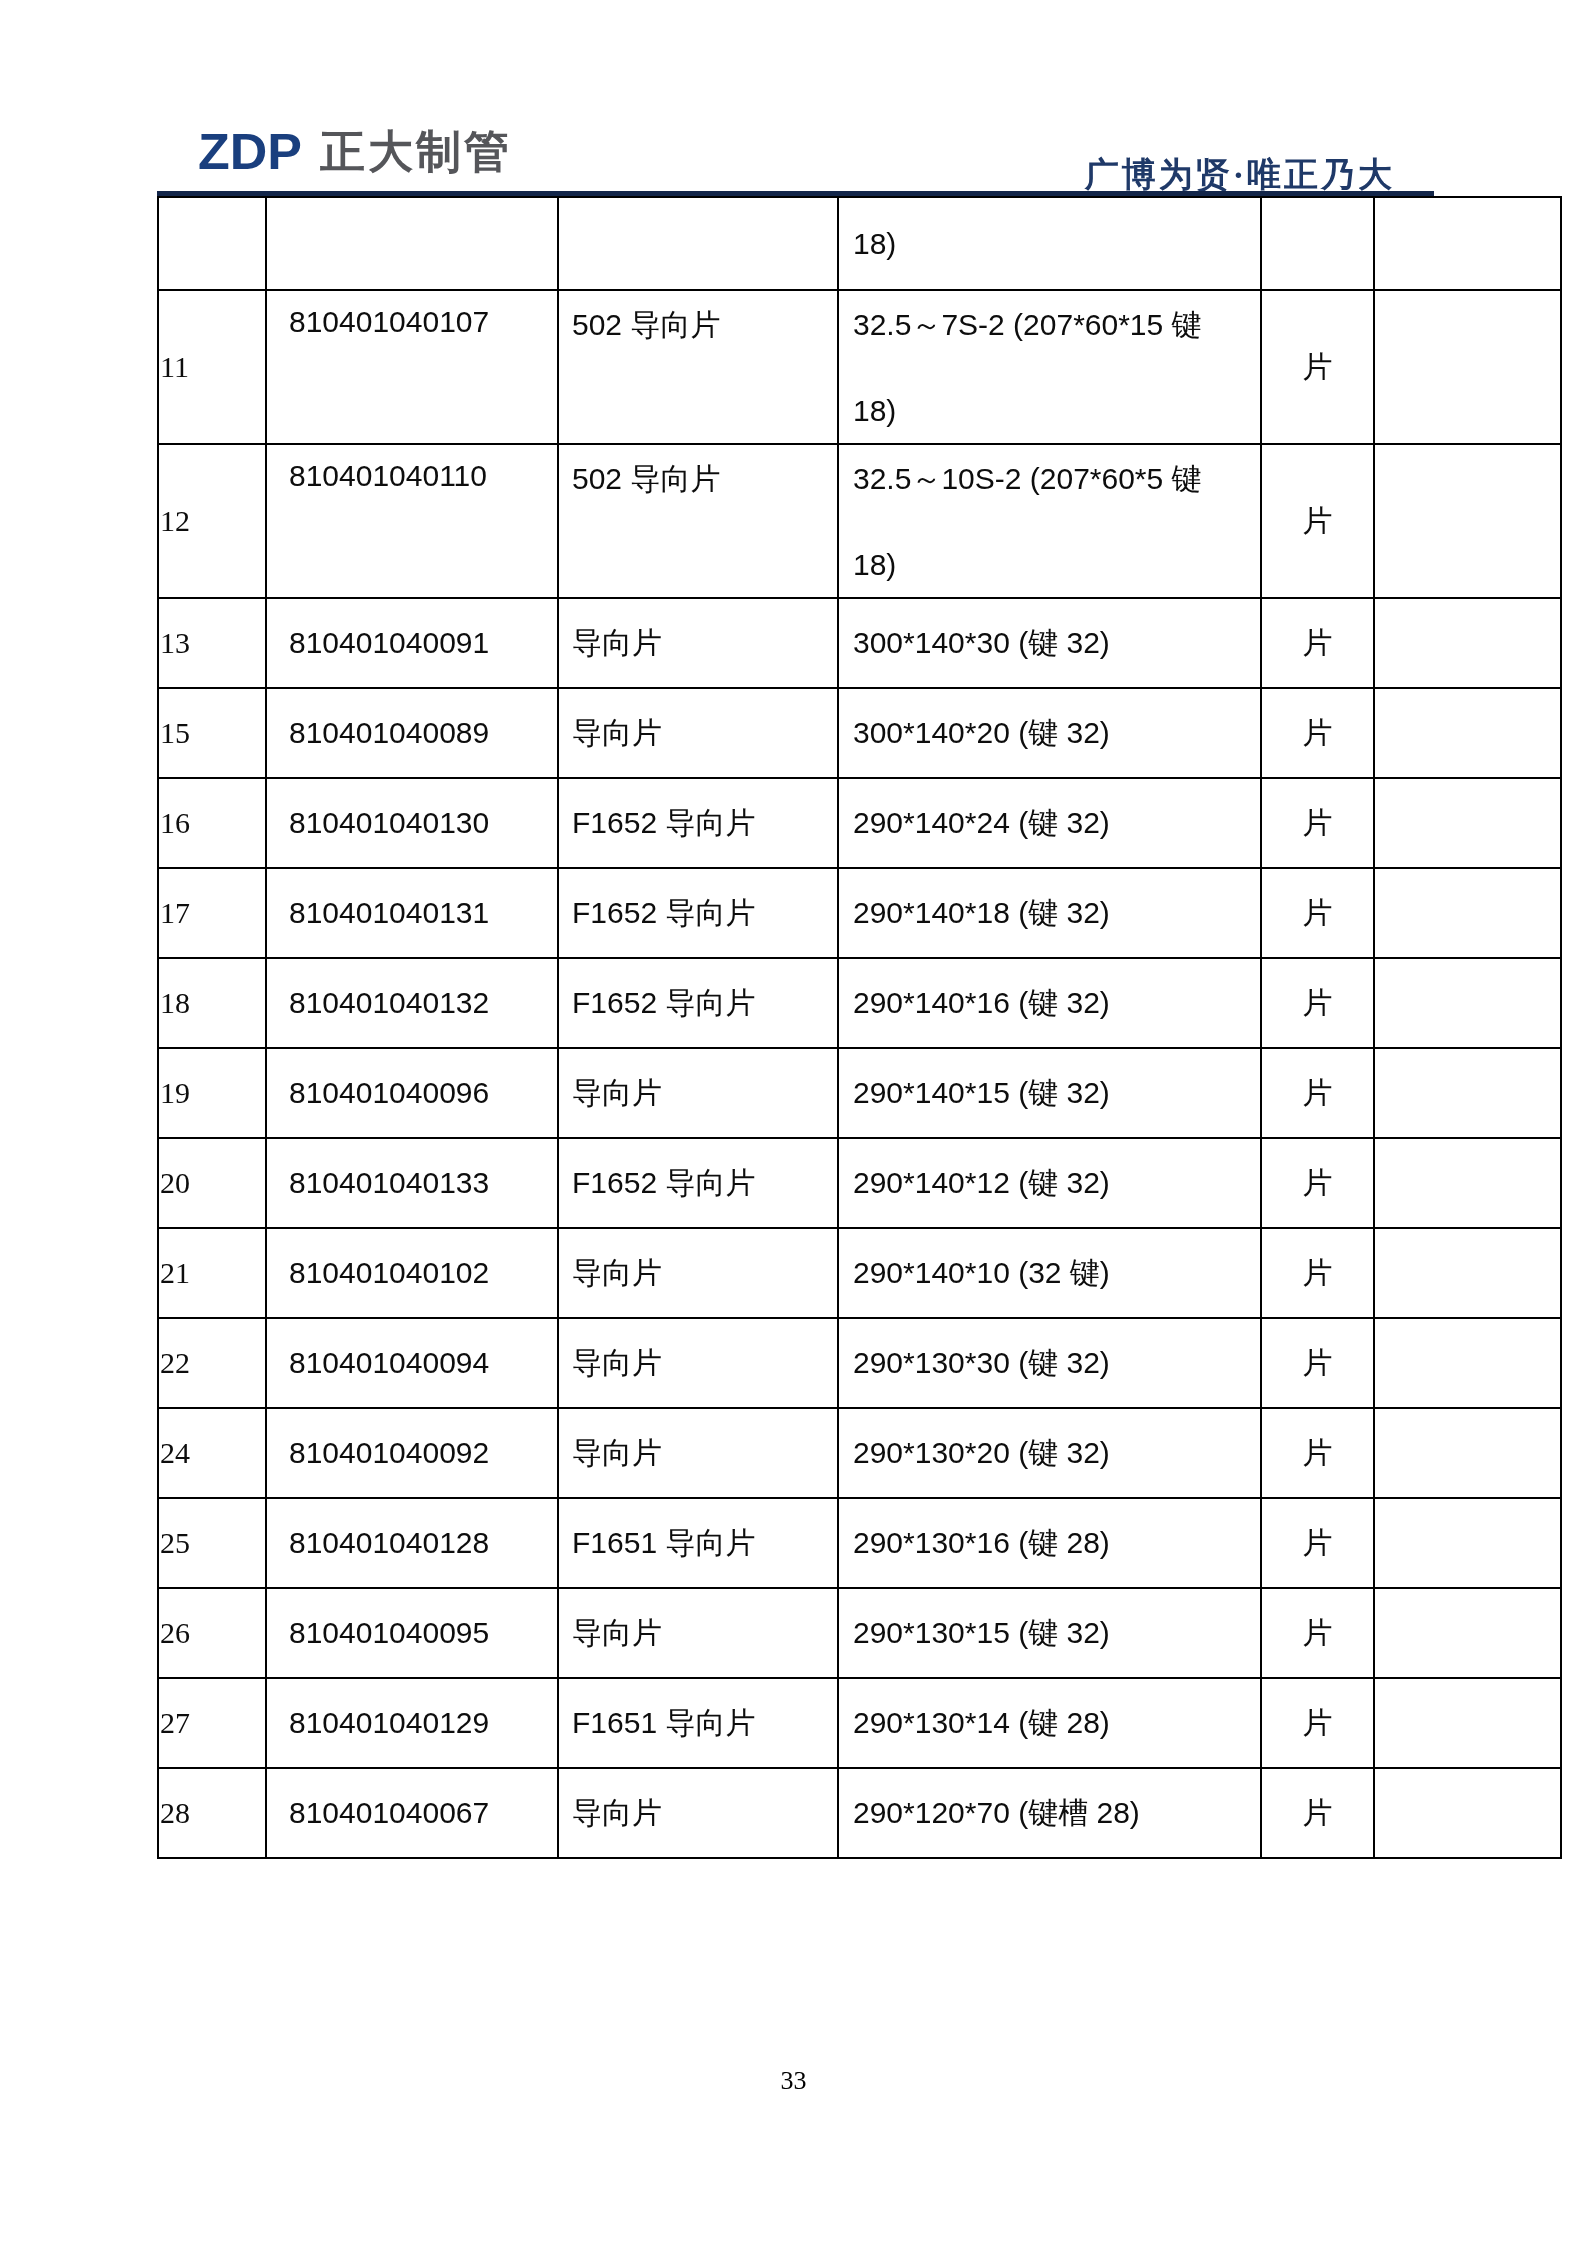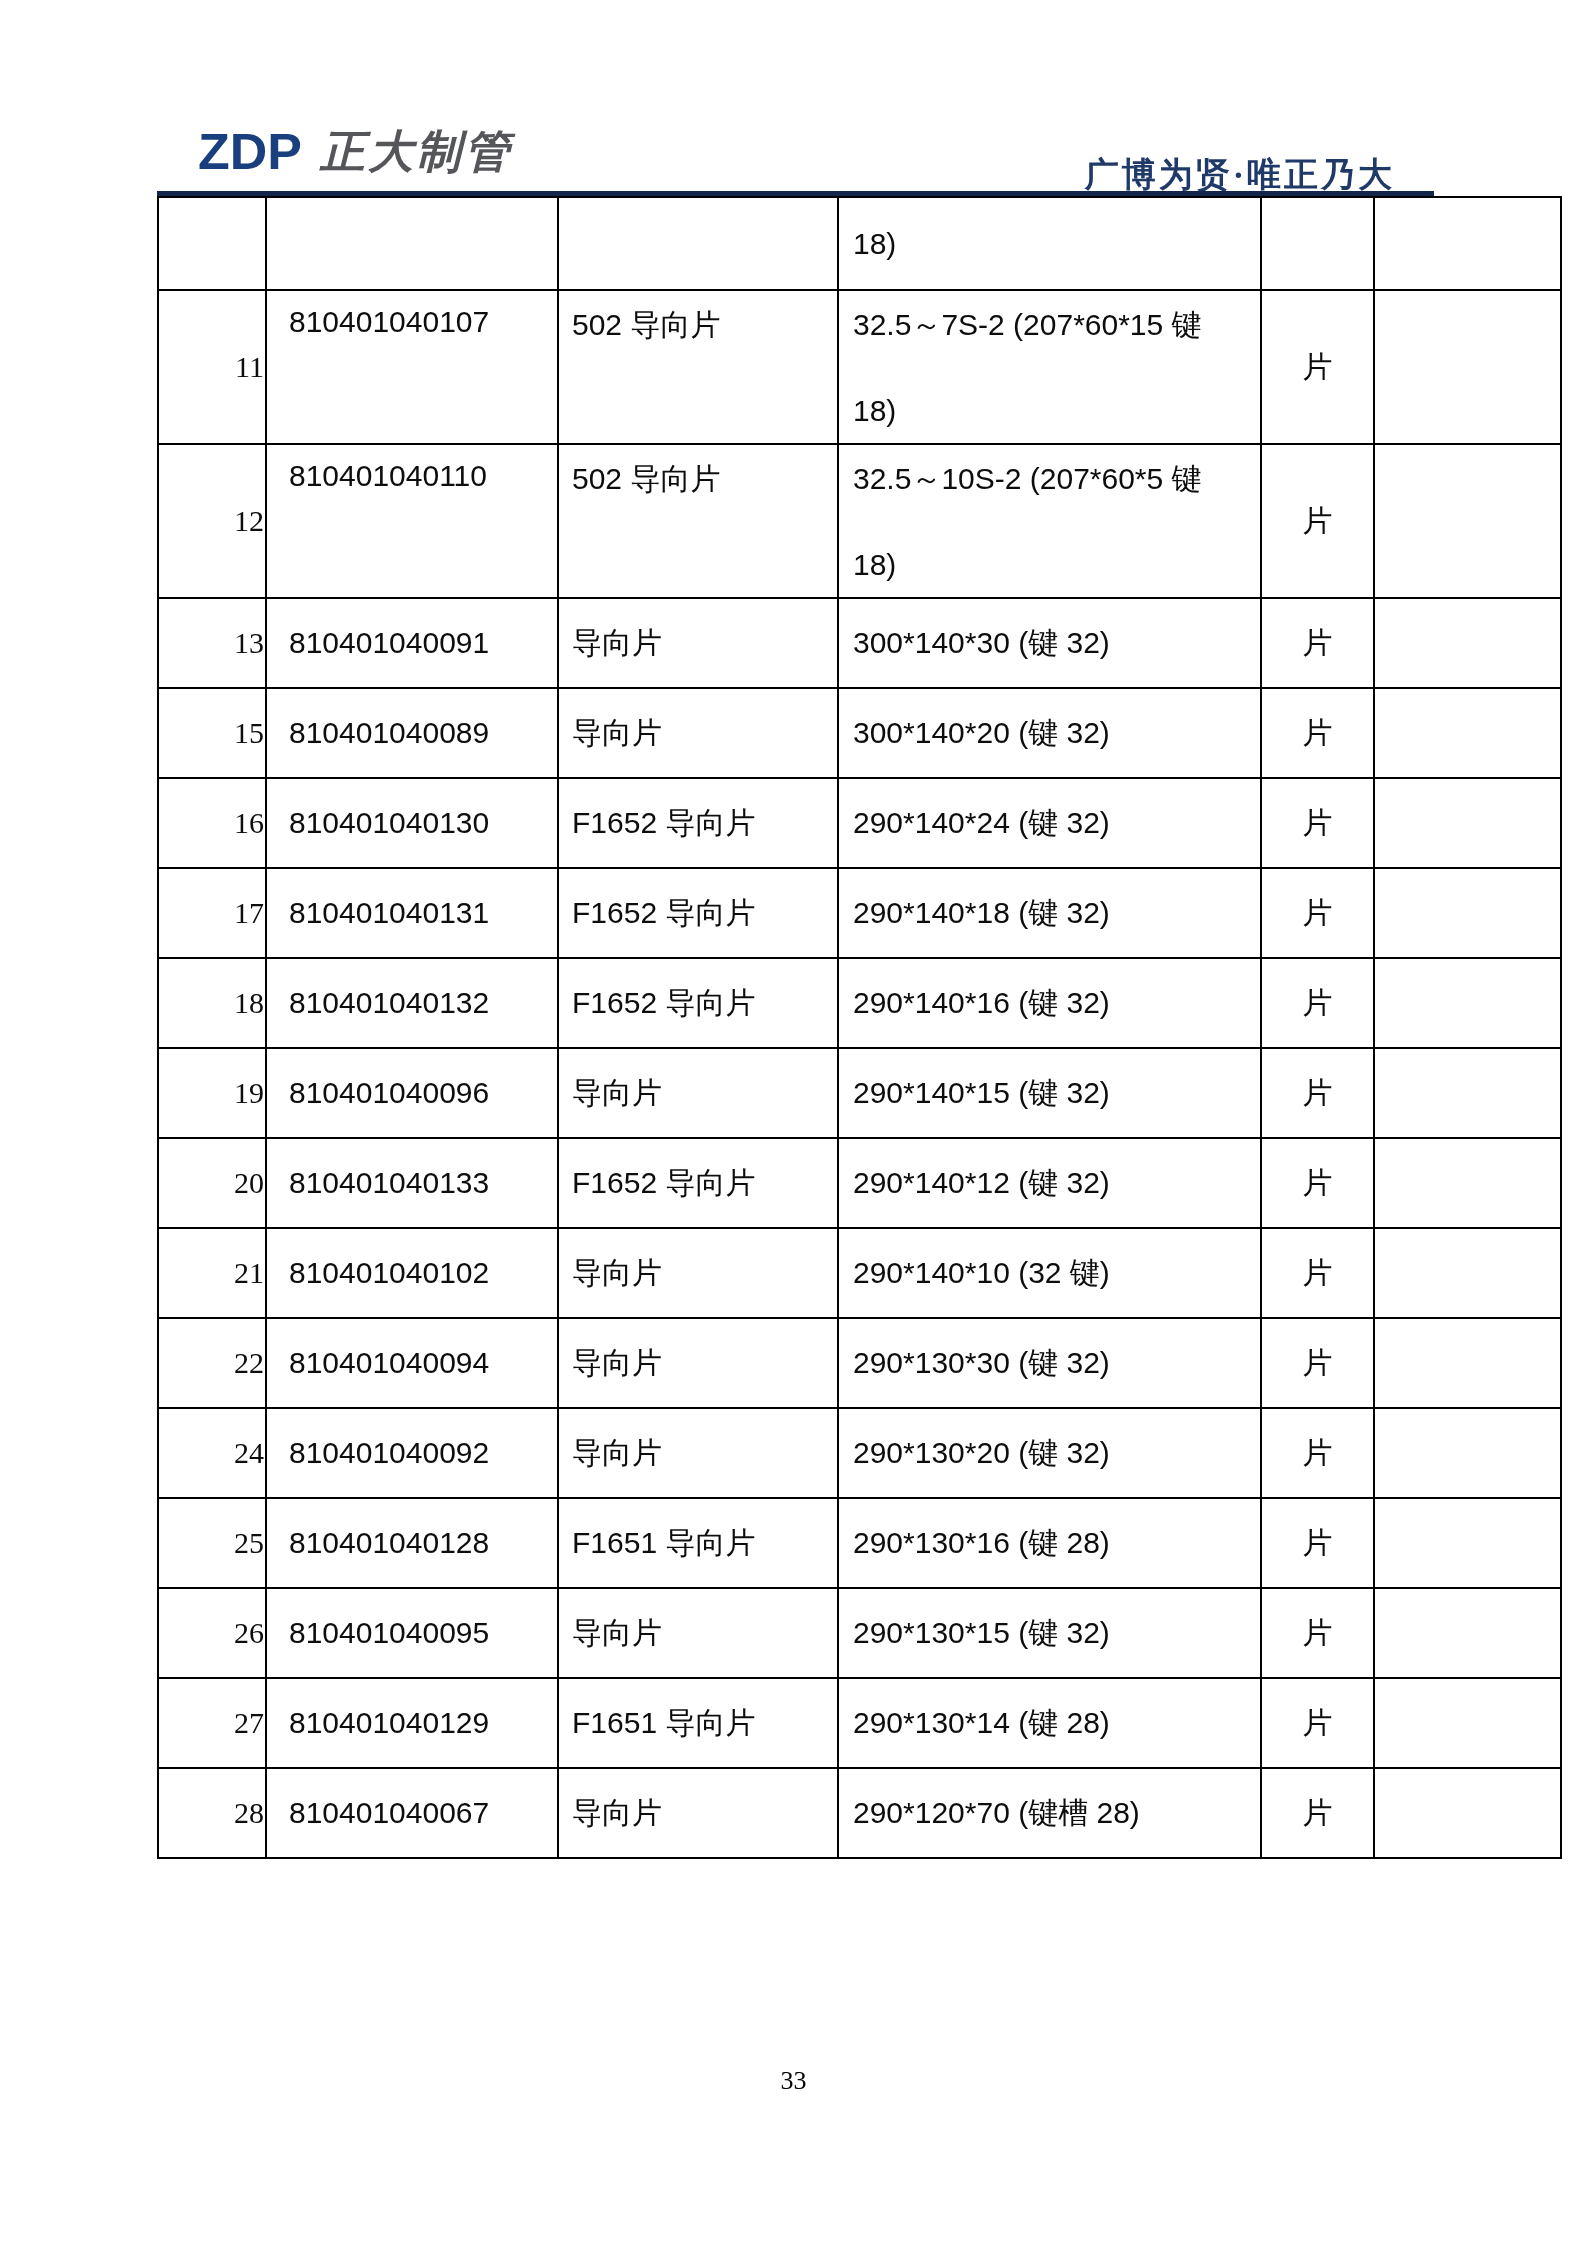--- a/index.html
+++ b/index.html
@@ -18,21 +18,20 @@
   }
   .logo-zdp {
     font-family:"Liberation Sans", sans-serif;
     font-weight:900; font-size:52px; letter-spacing:0px;
     color:#1a3f7e; transform:scaleY(0.95);
   }
   .logo-cn {
     font-family:"Liberation Sans", sans-serif;
     font-weight:800; font-size:45px; letter-spacing:3px;
     color:#55565a;
-    font-style:italic;
   }
   .motto {
     position:absolute; top:136px; right:192px;
     font-family:"Liberation Serif", serif;
     font-weight:600; font-size:34px; letter-spacing:3px;
     color:#1f3968; white-space:nowrap;margin-top:16px;
   }
   .header-rule {
     position:absolute; left:157px; top:191px;
     width:1277px; height:6px; background:#13264a;
@@ -45,21 +44,21 @@
   }
   table.parts td {
     border:2px solid #000;
     font-size:30px; color:#0d0d0d;
     vertical-align:middle;
     overflow:hidden; white-space:nowrap;
   }
   tr.carry  { height:93px; }
   tr.tall   { height:154px; }
   tr.short  { height:90px; }
-  .num-cell  { text-align:right; font-family:"Liberation Serif", serif; font-size:31px; }
+  .num-cell  { text-align:left; font-family:"Liberation Serif", serif; font-size:31px; }
   .code-cell { padding-left:22px; }
   .name-cell { padding-left:13px; }
   .spec-cell { padding-left:14px; padding-right:4px; }
   .unit-cell { text-align:center; }
   .note-cell { }
   tr.tall .code-cell, tr.tall .name-cell { vertical-align:top; padding-top:14px; }
   tr.tall .spec-cell { vertical-align:top; padding-top:14px; }
   tr.tall .spec-wrap {
     display:flex; flex-direction:column; justify-content:space-between;
     height:126px;

